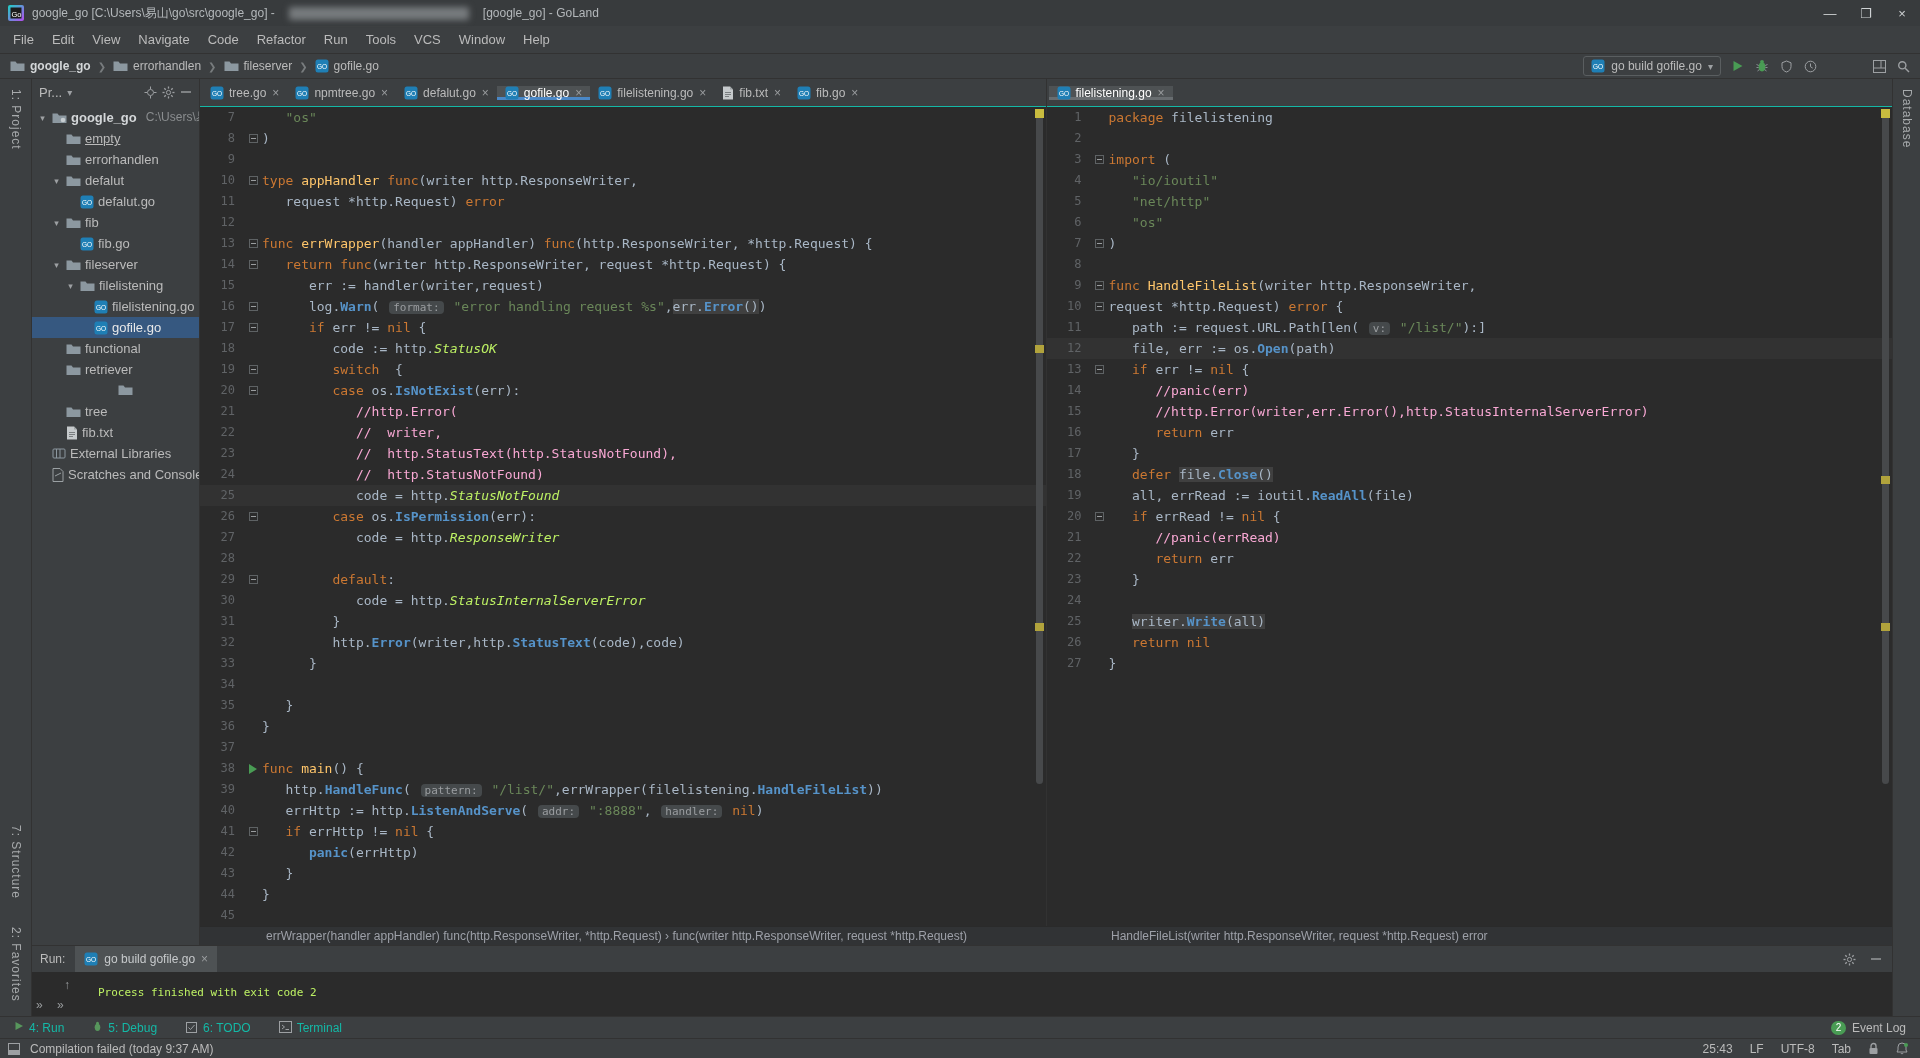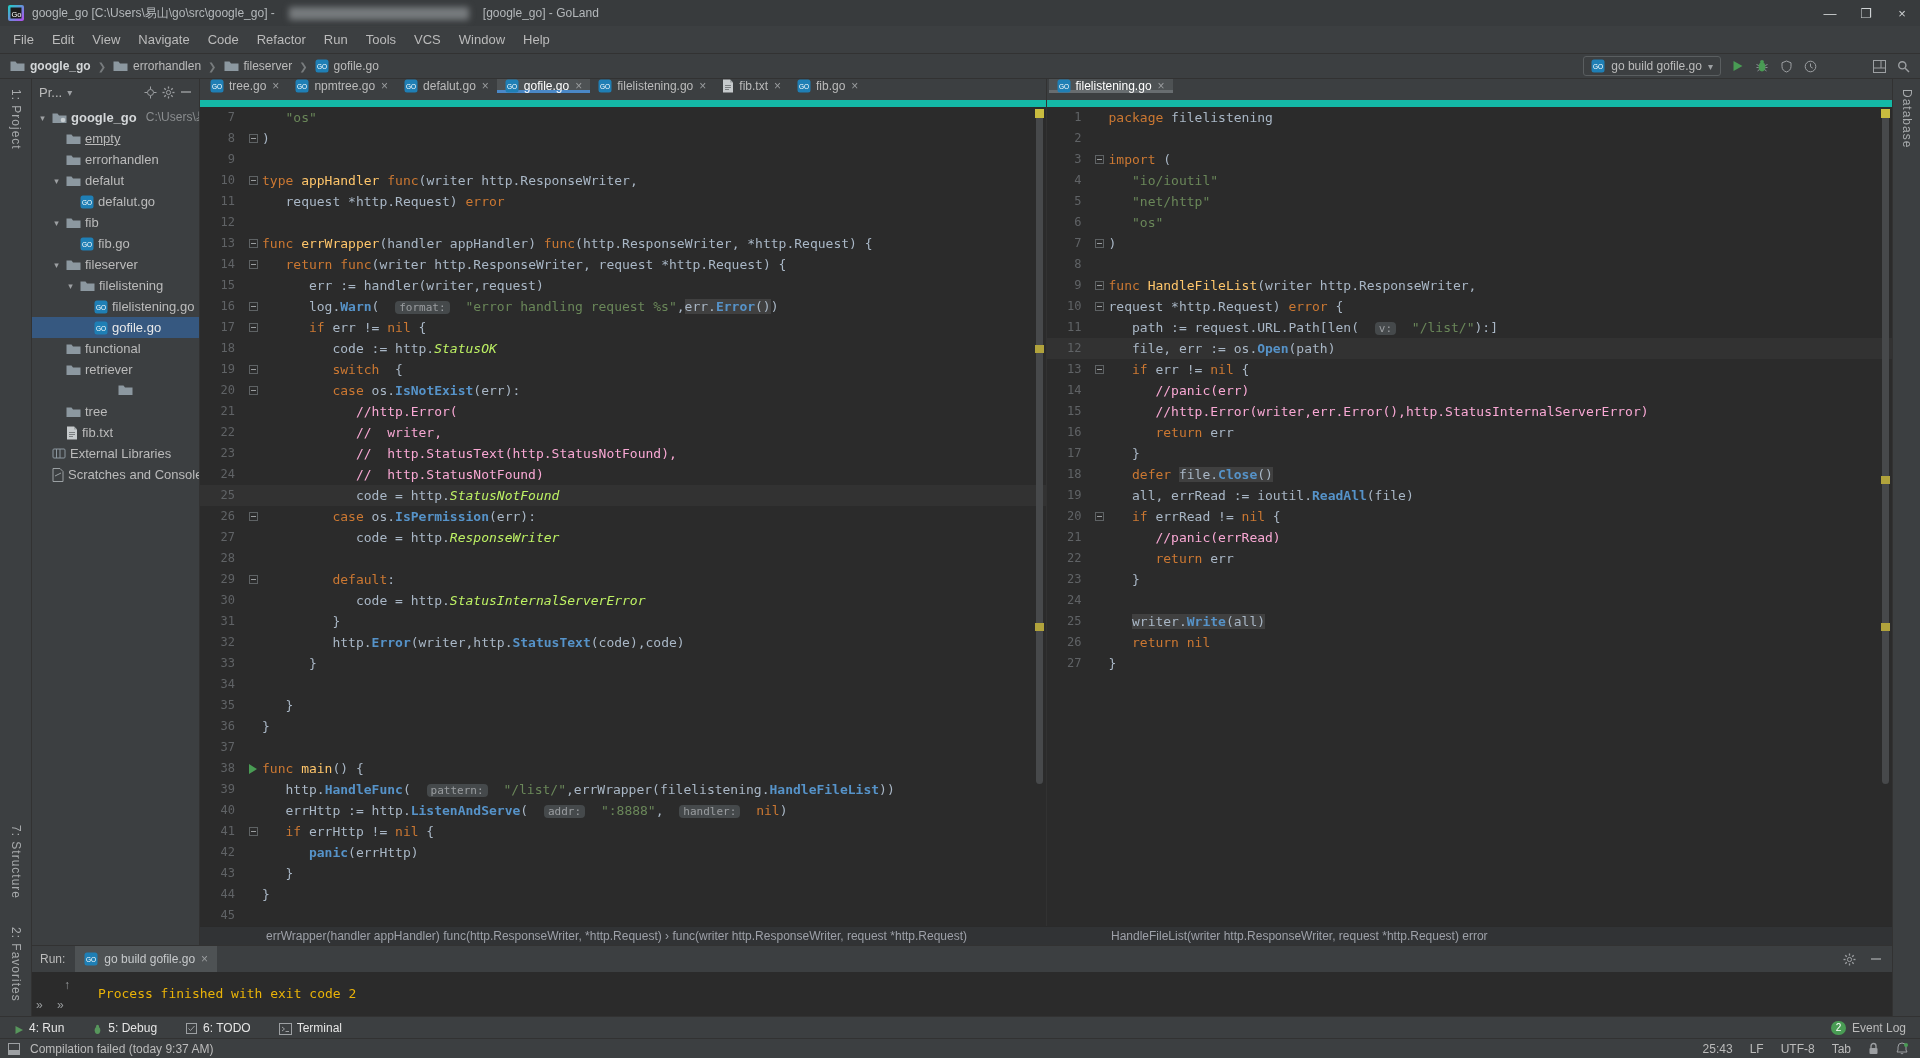--- a/index.html
+++ b/index.html
@@ -48,42 +48,42 @@
   .trow.selected{background:#365880;color:#e8e8e8}
   .chev{width:11px;flex:none;text-align:center;color:#9da0a3;font-size:9px}
   .tlabel.bold{font-weight:bold;color:#d4d7d9}
   .tpath{color:#8a8d8f;margin-left:5px;font-size:12px}
 
   
   .editor-area{flex:1;display:flex;flex-direction:column;background:#2b2b2b;min-width:0}
   .panes{flex:1;display:flex;min-height:0}
   .pane{flex:1;display:flex;flex-direction:column;min-width:0;position:relative}
   .pane.pane-right{border-left:1px solid #323232}
-  .tabbar{height:28px;background:#3c3f41;display:flex;align-items:flex-start;padding-left:2px;border-bottom:7px solid #14b8a6;flex:none;font-size:12px}
+  .tabbar{height:28px;background:#3c3f41;display:flex;align-items:center;padding-left:2px;border-bottom:1px solid #14b8a6;flex:none;font-size:12px}
   .tab{display:flex;align-items:center;gap:5px;padding:0 8px;color:#bbbbbb;cursor:default}
   .tab .close{color:#9a9d9f;font-size:12px;margin-left:1px}
   .tabbar .tab.active{background:#4e5254;color:#ffffff;box-shadow:inset 0 -3px 0 #4A88C7}
   .tabbar.unfocused .tab.active{box-shadow:inset 0 -3px 0 #686d70}
   .ed-wrap{flex:1;position:relative;overflow:hidden;font-family:"DejaVu Sans Mono","Liberation Mono",monospace;font-size:13px;line-height:21px}
   .eline{display:flex;height:21px;white-space:pre}
   .eline.cur{background:#323232}
   .lnum{width:44px;flex:none;text-align:right;padding-right:9px;color:#606366;font-size:12px}
   .lfold{width:18px;flex:none;display:flex;align-items:center;justify-content:center}
   .lcode{flex:1;min-width:0;color:#a9b7c6}
   .foldbox{width:9px;height:9px;border:1px solid #5e6264;position:relative;display:inline-block}
   .foldbox::after{content:"";position:absolute;left:1px;right:1px;top:3px;height:1px;background:#9a9d9f}
   .runarrow{width:0;height:0;border-left:8px solid #499C54;border-top:5px solid transparent;border-bottom:5px solid transparent;display:inline-block}
   .tk.k{color:#cc7832}
   .tk.s{color:#6a8759}
   .tk.c{color:#f9a8d4}
   .tk.d{color:#ffc66b}
   .tk.f{color:#5693c9;font-weight:bold}
   .tk.t{color:#bef264;font-style:italic}
   .tk.p{color:#a9b7c6}
-  .tk.i{background:#45494b;color:#9a9da0;border-radius:4px;padding:0 4px;margin:0 8px;font-size:11px}
+  .tk.i{background:#45494b;color:#9a9da0;border-radius:4px;padding:0 4px;margin:0 2px;font-size:11px}
   .tk.sel{background:#404040}
   .tk.uh{background:#404040}
   .sstripe{position:absolute;top:0;right:0;bottom:0;width:13px}
   .sthumb{position:absolute;right:3px;top:5px;width:7px;height:82%;border-radius:4px;background:#47494b}
   .topmark{position:absolute;right:2px;top:2px;width:9px;height:9px;background:#c9bc3f}
   .warnmark{position:absolute;right:2px;width:9px;height:8px;background:#b1a33c}
 
   
   .crumbbar{height:19px;background:#313335;border-top:1px solid #2a2a2a;position:relative;font-size:12px;color:#9da0a8;flex:none}
   .crumbbar span{position:absolute;top:2px;white-space:nowrap}
@@ -94,25 +94,25 @@
   .run-panel{height:71px;background:#2b2b2b;border-top:1px solid #323232;display:flex;flex-direction:column;flex:none}
   .run-header{height:26px;background:#3c3f41;display:flex;align-items:center;padding:0 10px 0 8px;gap:10px;flex:none;font-size:12px}
   .run-tab{display:flex;align-items:center;gap:6px;background:#4e5254;height:26px;padding:0 9px;color:#c7cacc}
   .run-tab .close{color:#9a9d9f}
   .run-tools{margin-left:auto;display:flex;gap:14px;align-items:center}
   .run-body{flex:1;display:flex;min-height:0}
   .run-gutter{width:66px;flex:none;position:relative;color:#9a9d9f;font-size:12px}
   .run-gutter .rg1{position:absolute;left:32px;top:6px}
   .run-gutter .rg2{position:absolute;left:4px;top:26px}
   .run-gutter .rg3{position:absolute;left:25px;top:26px}
-  .run-output{padding-top:14px;font-family:"DejaVu Sans Mono","Liberation Mono",monospace;font-size:13px;color:#eab308}
+  .run-output{padding-top:14px;font-family:"DejaVu Sans Mono","Liberation Mono",monospace;font-size:11px;color:#bef264}
 
   
   .bottombar{height:22px;background:#3c3f41;border-top:1px solid #323232;display:flex;align-items:center;padding:0 14px;gap:28px;font-size:12px;flex:none}
-  .bb-item{display:flex;align-items:flex-end;gap:5px;color:#e5e5e5}
+  .bb-item{display:flex;align-items:flex-start;gap:5px;color:#14b8a6}
   .bb-right{margin-left:auto;display:flex;align-items:center;gap:6px}
   .badge{background:#499C54;color:#fff;border-radius:8px;min-width:15px;height:14px;font-size:10px;display:inline-flex;align-items:center;justify-content:center;padding:0 3px}
 
   
   .statusbar{height:20px;background:#3c3f41;border-top:1px solid #323232;display:flex;align-items:center;padding:0 12px 0 8px;gap:10px;font-size:12px;color:#bbbbbb;flex:none}
   .sb-right{margin-left:auto;display:flex;gap:17px;align-items:center}
 </style>
 </head>
 <body>
 

